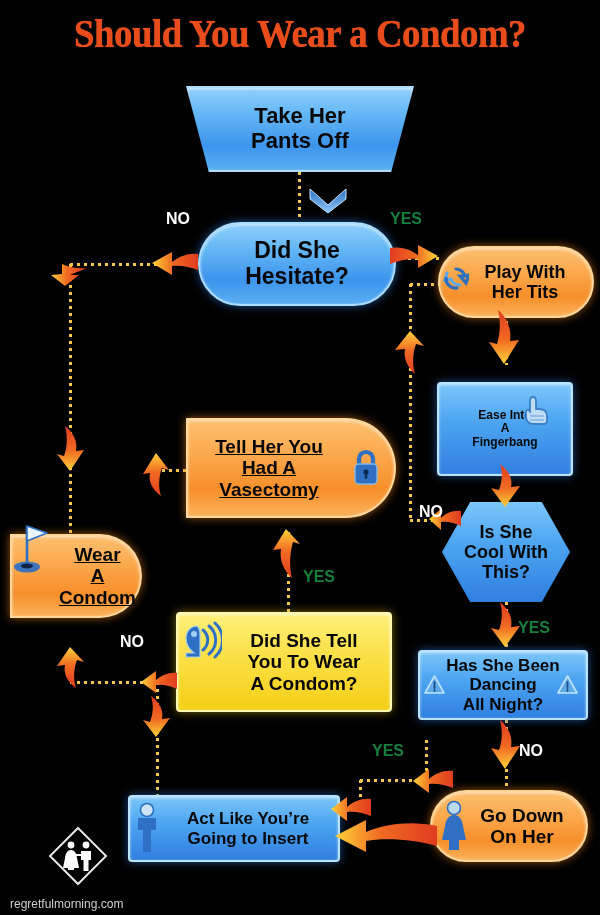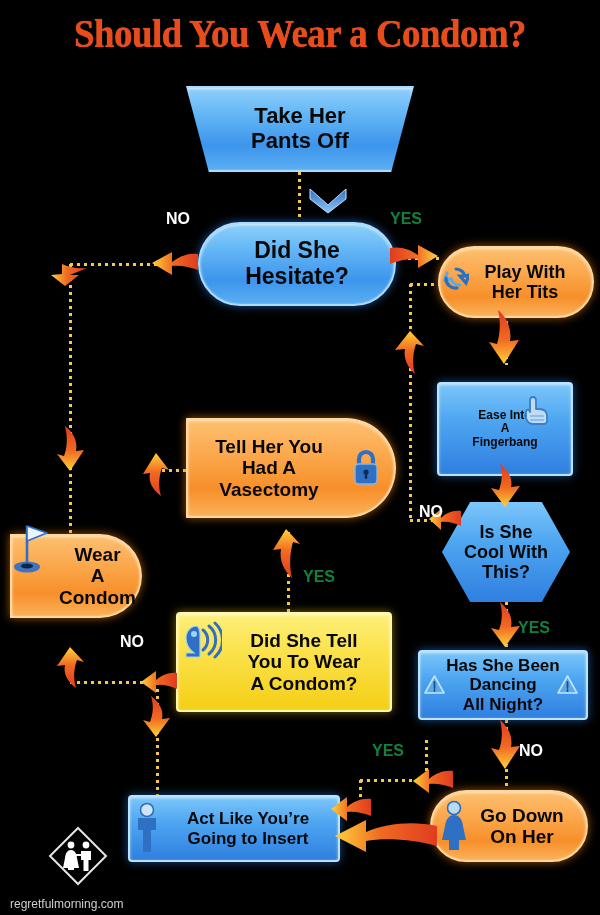--- a/index.html
+++ b/index.html
@@ -49,21 +49,21 @@
   }
   
   .yellow{
     background:linear-gradient(180deg,#fdf07a 0%,#fbe14a 40%,#f5cf16 100%);
     border:2px solid #fff6b0;
     box-shadow:0 0 10px rgba(210,170,20,.6), inset 0 1px 3px rgba(255,255,255,.7);
   }
 
   .rect{border-radius:4px;}
   .pill{border-radius:999px;}
-  .pill-r{border-top-right-radius:999px;border-bottom-right-radius:999px;border-top-left-radius:8px;border-bottom-left-radius:8px;}
+  .pill-r{border-top-right-radius:999px;border-bottom-right-radius:999px;border-top-left-radius:8px;border-bottom-left-radius:8px;text-decoration:underline;}
   .trapez{clip-path:polygon(0% 0%, 100% 0%, 90% 100%, 10% 100%);}
 
   
   .lbl{
     position:absolute;font-weight:bold;font-size:16px;z-index:8;
     font-family:"Liberation Sans",sans-serif;white-space:nowrap;
   }
   .lbl-no{color:#ffffff;}
   .lbl-yes{color:#15803d;}
 

